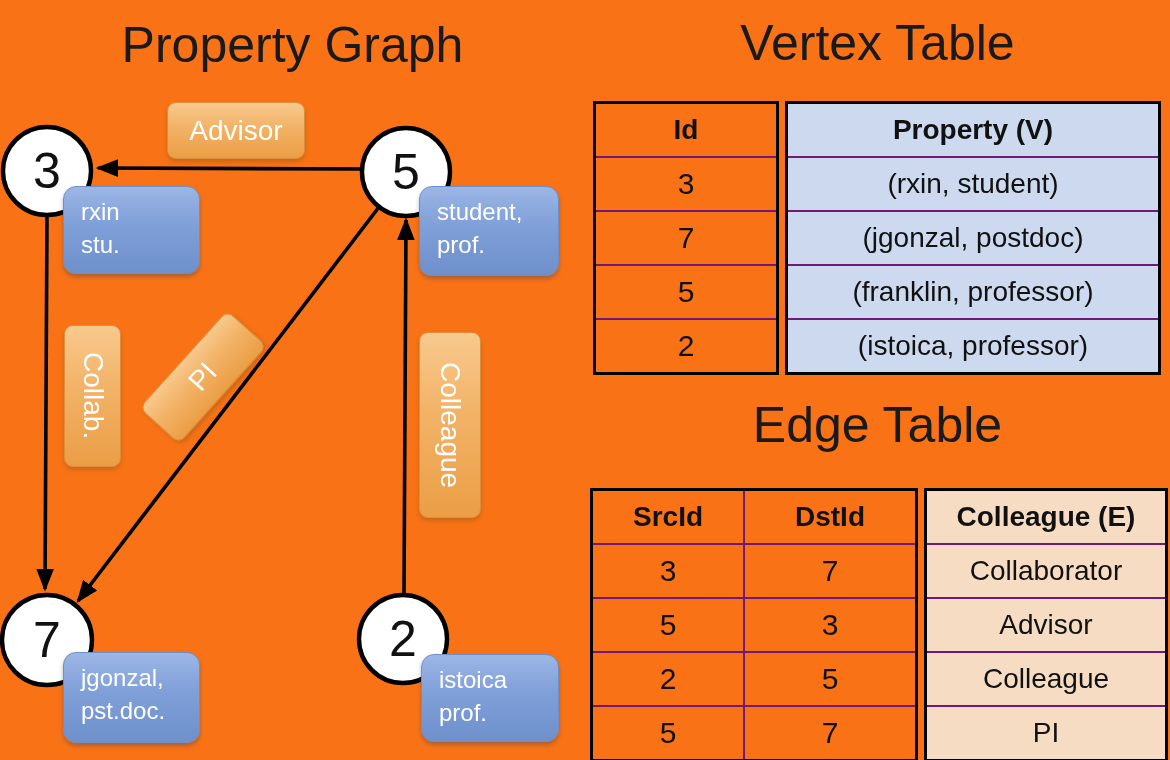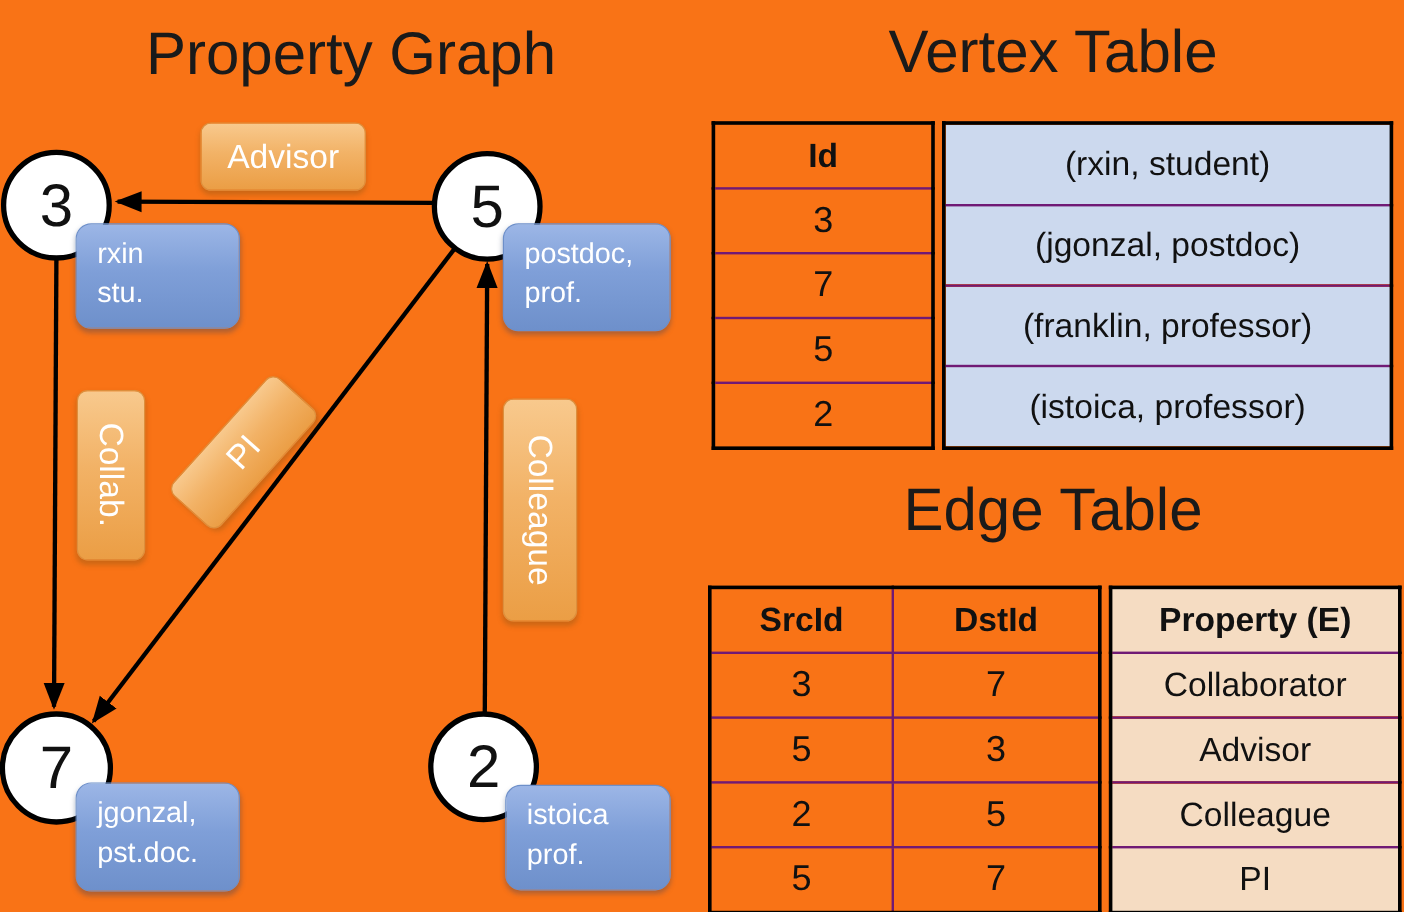--- a/index.html
+++ b/index.html
@@ -85,21 +85,21 @@
   <div class="elabel" style="left:167px;top:102px;width:136px;height:55px;">Advisor</div>
   <div class="elabel vert" style="left:64px;top:325px;width:55px;height:140px;">Collab.</div>
   <div class="elabel" id="pi-label" style="left:137px;top:350px;width:130px;height:52px;">PI</div>
   <div class="elabel vert" style="left:419px;top:332px;width:60px;height:184px;">Colleague</div>
 
   <div class="vprop" style="left:63px;top:186px;width:137px;height:88px;">
     <div>rxin</div>
     <div>stu.</div>
   </div>
   <div class="vprop" style="left:419px;top:186px;width:140px;height:90px;">
-    <div>postdoc,</div>
+    <div>student,</div>
     <div>prof.</div>
   </div>
   <div class="vprop" style="left:63px;top:652px;width:137px;height:91px;">
     <div>jgonzal,</div>
     <div>pst.doc.</div>
   </div>
   <div class="vprop" style="left:421px;top:654px;width:138px;height:88px;">
     <div>istoica</div>
     <div>prof.</div>
   </div>
@@ -120,20 +120,23 @@
             <td>5</td>
           </tr>
       <tr>
             <td>2</td>
           </tr>
     </tbody>
       </table>
     <div class="gap"></div>
     <table class="vblue" style="width:376px;">
       <tbody>
+          <tr>
+            <th>Property (V)</th>
+          </tr>
       <tr>
             <td class="prop-cell">(rxin, student)</td>
           </tr>
       <tr>
             <td class="prop-cell">(jgonzal, postdoc)</td>
           </tr>
       <tr>
             <td class="prop-cell">(franklin, professor)</td>
           </tr>
       <tr>
@@ -165,21 +168,21 @@
       <tr>
         <td>5</td>
         <td>7</td>
       </tr>
     </tbody>
       </table>
     <div class="gap"></div>
     <table class="etan" style="width:244px;">
       <tbody>
           <tr>
-            <th>Property (E)</th>
+            <th>Colleague (E)</th>
           </tr>
       <tr>
             <td class="prop-cell">Collaborator</td>
           </tr>
       <tr>
             <td class="prop-cell">Advisor</td>
           </tr>
       <tr>
             <td class="prop-cell">Colleague</td>
           </tr>

